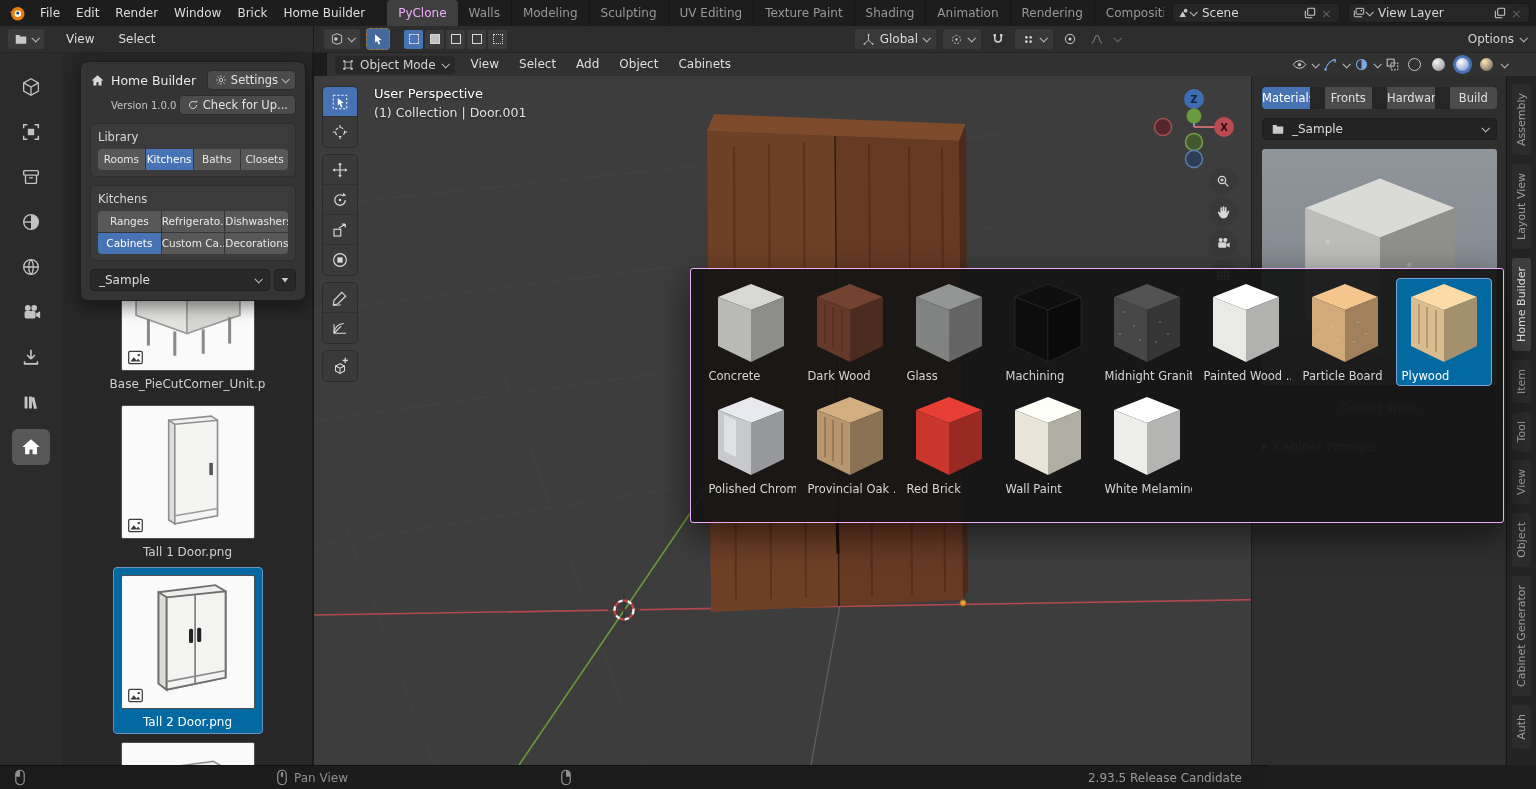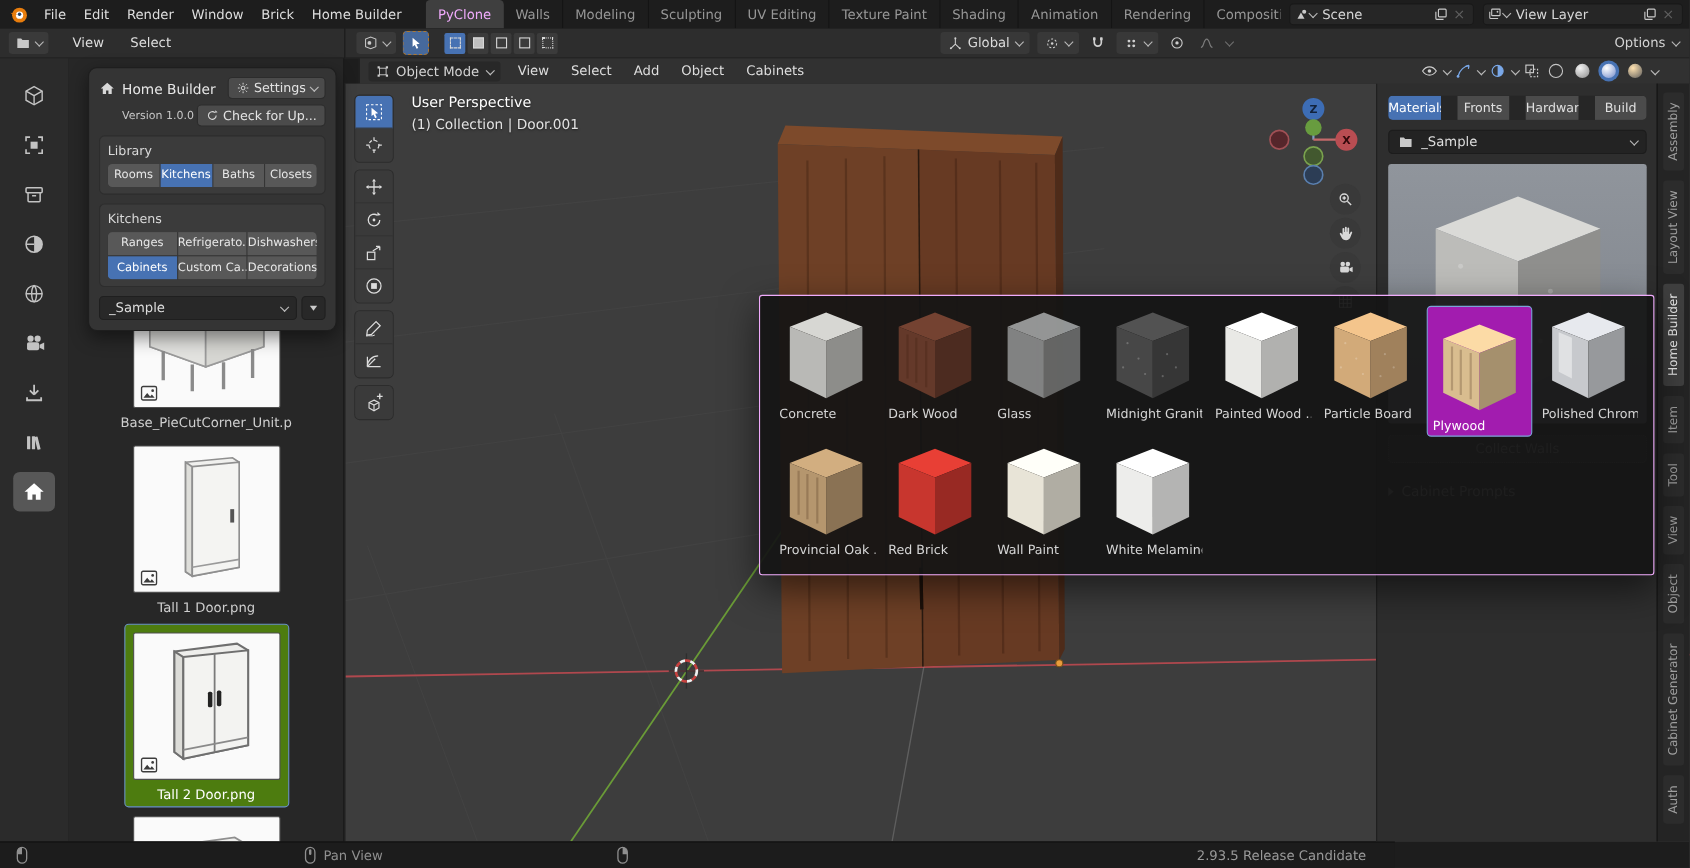--- a/index.html
+++ b/index.html
@@ -70,21 +70,21 @@
   .rail-btn{width:38px;height:36px;border-radius:6px;display:flex;align-items:center;justify-content:center;color:#c3c3c3}
   .rail-btn svg{width:22px;height:22px}
   .rail-btn.active{background:#575757;color:#fff}
 
   
   #asset-area{left:62px;top:53px;width:251px;height:712px;background:#272727;border-right:1px solid #1a1a1a}
   #asset-scroll{left:62px;top:301px;width:251px;height:464px;overflow:hidden}
   .asset-tile{width:160px;margin:0 auto;text-align:center}
   .asset-tile .thumb{width:134px;height:134px;margin:0 auto;background:#fafafa;border:1px solid #4e4e4e;border-radius:2px;position:relative}
   .asset-tile .alabel{margin-top:6px;font-size:12px;color:#cfcfcf;white-space:nowrap;overflow:hidden}
-  .asset-tile.sel{background:#4d7c0f;border:1px solid #6a92c6;border-radius:4px;padding:7px 0 4px;width:150px}
+  .asset-tile.sel{background:#0369a1;border:1px solid #6a92c6;border-radius:4px;padding:7px 0 4px;width:150px}
   .asset-tile.sel .alabel{color:#fff}
   .img-badge{position:absolute;left:5px;bottom:5px;width:17px;height:15px;color:#3c3c3c}
   .img-badge svg{width:100%;height:100%}
 
   
   #hb-panel{left:80px;top:61px;width:226px;height:240px;background:#343434;border:1px solid #1e1e1e;border-radius:8px;box-shadow:0 6px 16px rgba(0,0,0,.45);padding:8px 9px;z-index:5}
   .hp-row{display:flex;align-items:center}
   #hb-title{font-size:12.5px;color:#e8e8e8;margin-left:6px;flex:1}
   .hp-ico{width:15px;height:15px;color:#d8d8d8}.hp-ico svg{width:100%;height:100%}
   .hp-btn{display:flex;align-items:center;gap:4px;background:#4b4b4b;border:1px solid #2c2c2c;border-radius:4px;height:20px;padding:0 7px;color:#e3e3e3;font-size:11.5px;white-space:nowrap}
@@ -134,21 +134,21 @@
   
   #side-strip{left:1506px;top:76px;width:30px;height:689px;background:#242424;border-left:1px solid #141414;display:flex;flex-direction:column;align-items:center;padding-top:8px;gap:9px;z-index:4}
   .side-tab{writing-mode:vertical-rl;transform:rotate(180deg);font-size:11px;color:#9e9e9e;background:#2c2c2c;padding:9px 3px;border-radius:3px;white-space:nowrap;cursor:default}
   .side-tab.active{background:#3f3f3f;color:#e8e8e8}
 
   
   #mat-popup{left:690px;top:268px;width:814px;height:255px;background:rgba(20,20,20,.93);border:1px solid #f0abfc;border-radius:3px;box-shadow:0 12px 34px rgba(0,0,0,.55);z-index:10;padding:9px 10px 4px;display:flex;flex-wrap:wrap;align-content:flex-start}
   .mat-tile{width:96px;margin:0 1.5px 5px;padding:4px 3px 3px;border-radius:4px}
   .mat-tile .mat-thumb{width:74px;height:82px;margin:0 auto}
   .mat-tile .mlabel{margin-top:5px;padding-left:3px;font-size:11.5px;color:#d6d6d6;white-space:nowrap;overflow:hidden}
-  .mat-tile.sel{background:#a21caf;border:1px solid #7ba3d6;padding:14px 2px 2px}
+  .mat-tile.sel{background:#0369a1;border:1px solid #7ba3d6;padding:3px 2px 2px}
   .mat-tile.sel .mlabel{color:#fff}
 
   
   #statusbar{left:0;top:765px;width:1268px;height:24px;background:#1c1c1c;border-top:1px solid #111;display:flex;align-items:center;color:#8f8f8f;font-size:12px}
   .hint{display:flex;align-items:center;gap:6px}
   .hint svg{width:12px;height:17px}
   #sb-version{margin-left:auto;margin-right:26px;color:#9a9a9a}
 </style>
 </head>
 <body>
@@ -844,20 +844,30 @@
             <polygon points="37,2 70,15 37,28 4,15" fill="rgb(248,253,254)"></polygon>
             <polygon points="4,15 37,28 37,80 4,64" fill="rgb(214,218,219)"></polygon>
             <polygon points="70,15 37,28 37,80 70,64" fill="rgb(163,166,166)"></polygon>
           </svg>
         </div>
         <div class="mlabel">Glass</div>
       </div>
       <div class="mat-tile">
         <div class="mat-thumb">
           <svg width="74" height="82" viewBox="0 0 74 82" opacity="1">
+            <polygon points="37,2 70,15 37,28 4,15" fill="rgb(15,15,15)" stroke="rgba(255,255,255,0.08)" stroke-width="1"></polygon>
+            <polygon points="4,15 37,28 37,80 4,64" fill="rgb(13,13,13)" stroke="rgba(255,255,255,0.08)" stroke-width="1"></polygon>
+            <polygon points="70,15 37,28 37,80 70,64" fill="rgb(10,10,10)" stroke="rgba(255,255,255,0.08)" stroke-width="1"></polygon>
+          </svg>
+        </div>
+        <div class="mlabel">Machining</div>
+      </div>
+      <div class="mat-tile">
+        <div class="mat-thumb">
+          <svg width="74" height="82" viewBox="0 0 74 82" opacity="1">
             <polygon points="37,2 70,15 37,28 4,15" fill="rgb(82,82,82)"></polygon>
             <polygon points="4,15 37,28 37,80 4,64" fill="rgb(71,71,71)"></polygon>
             <polygon points="70,15 37,28 37,80 70,64" fill="rgb(54,54,54)"></polygon>
             <g fill="rgba(255,255,255,0.22)">
               <circle cx="14" cy="30" r="1"></circle>
               <circle cx="24" cy="44" r="1"></circle>
               <circle cx="10" cy="52" r="1"></circle>
               <circle cx="30" cy="58" r="1"></circle>
               <circle cx="50" cy="40" r="1"></circle>
               <circle cx="58" cy="52" r="1"></circle>

